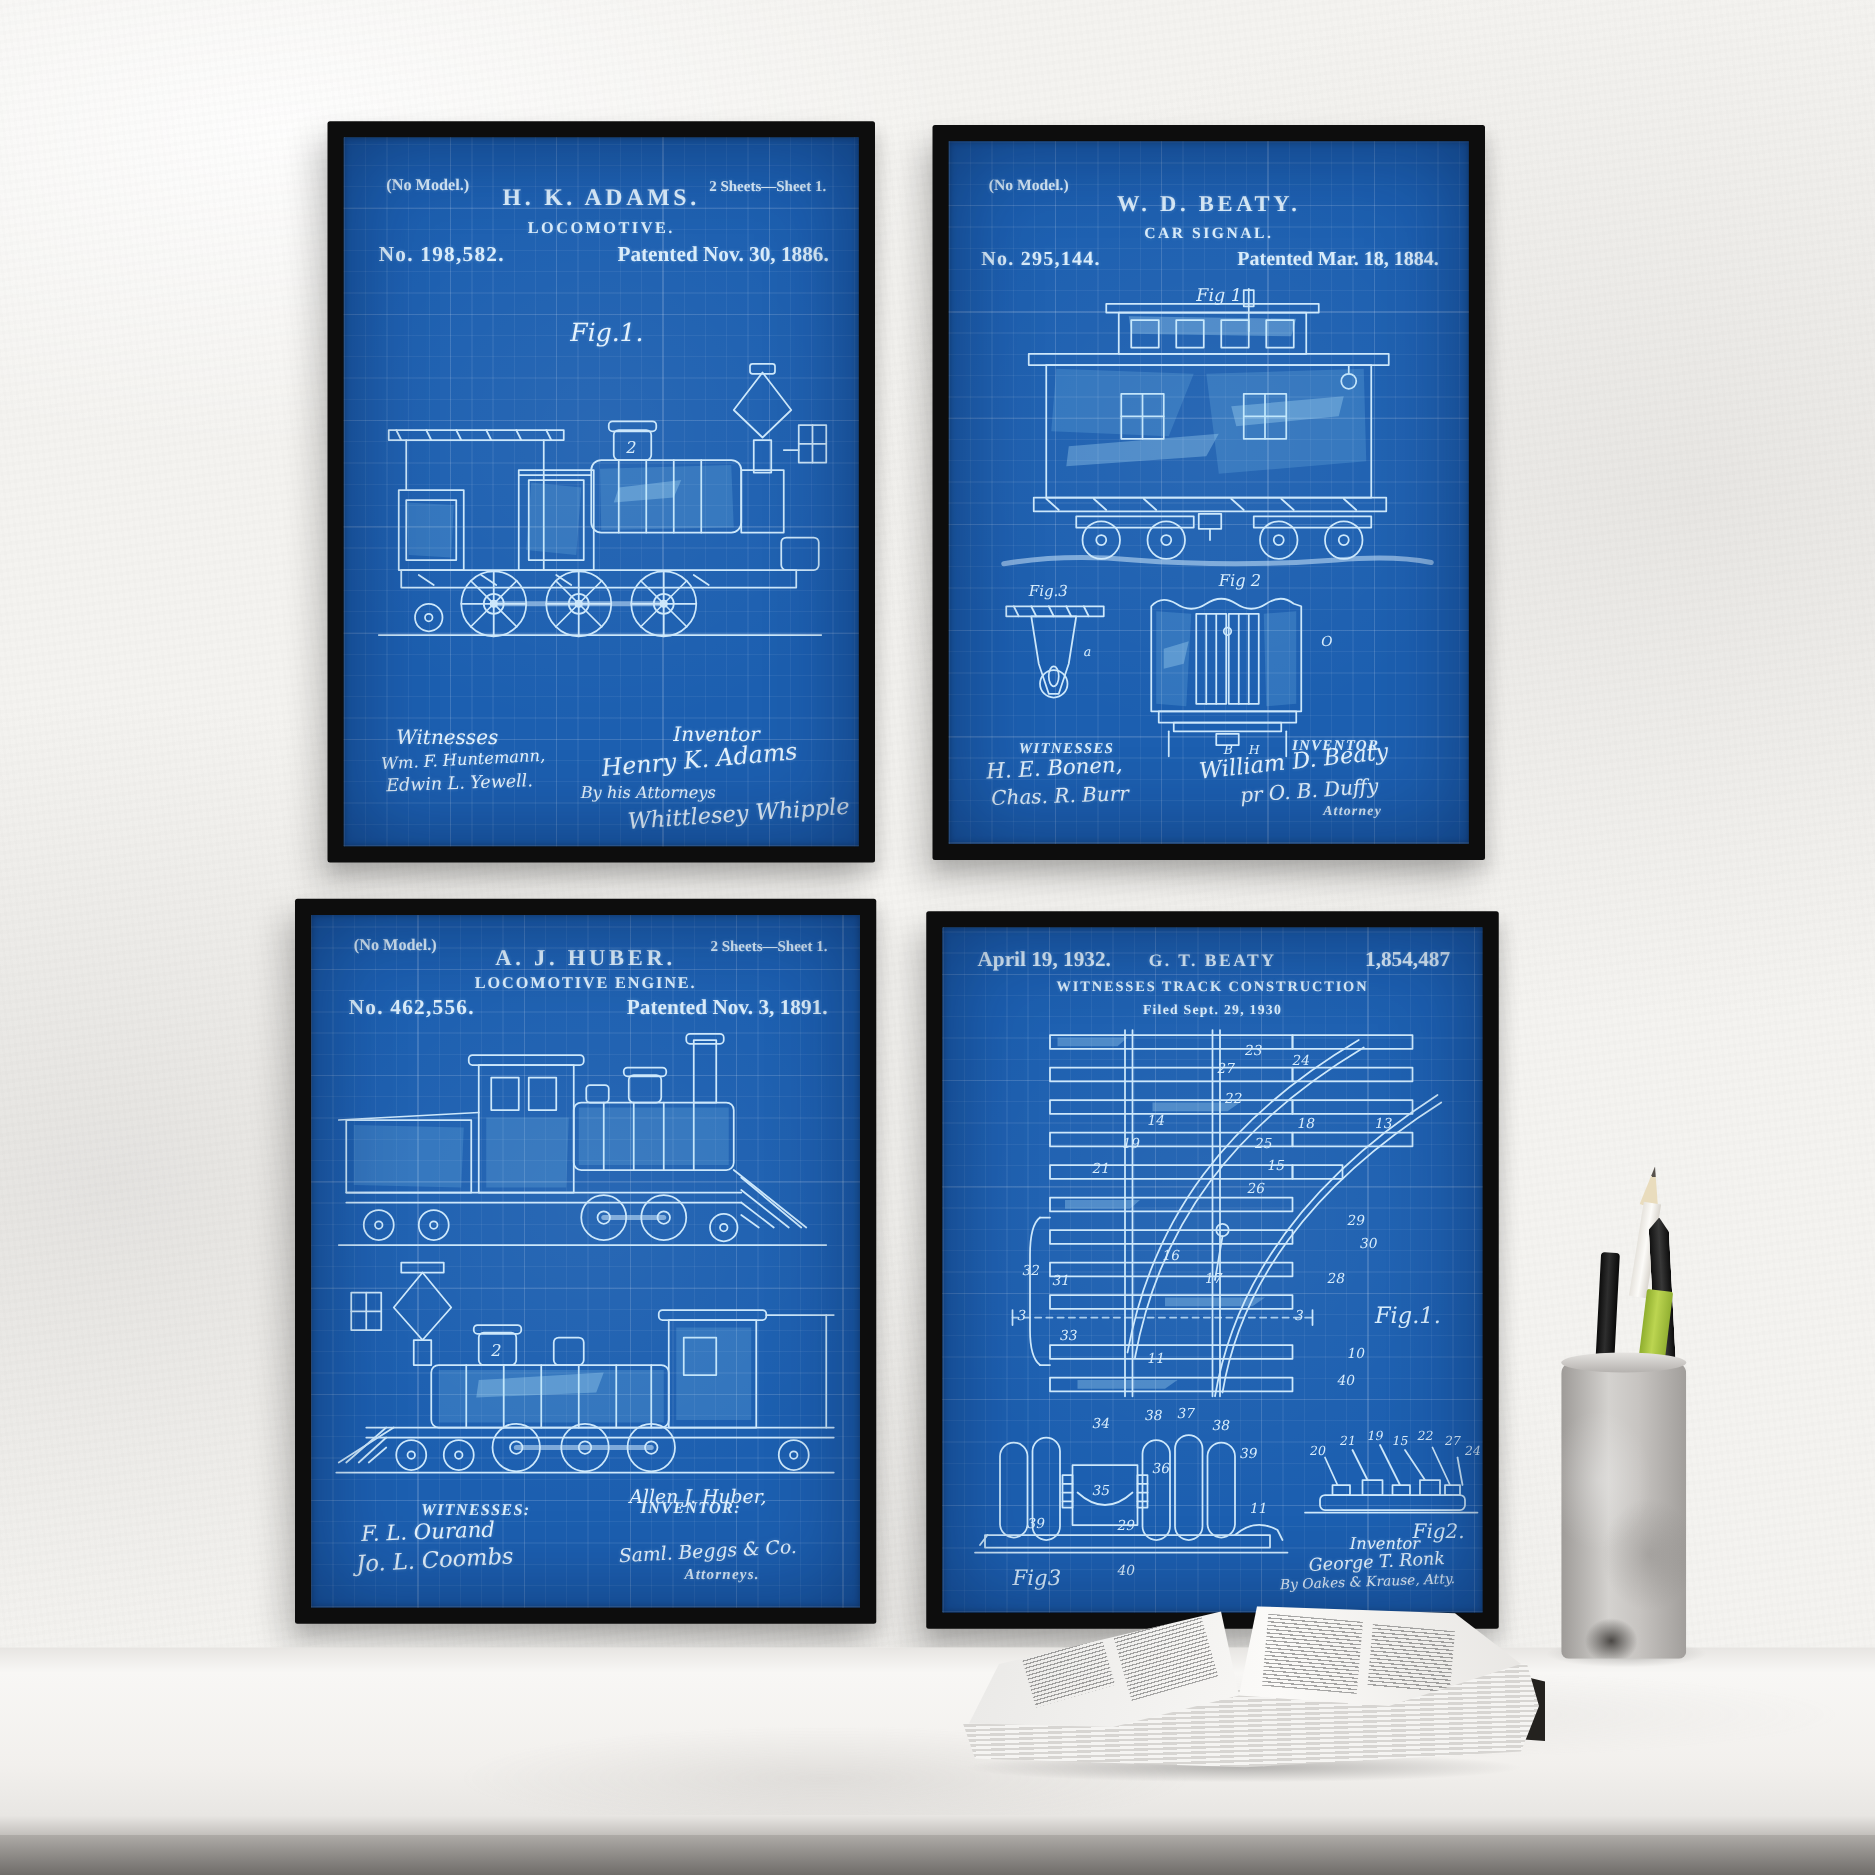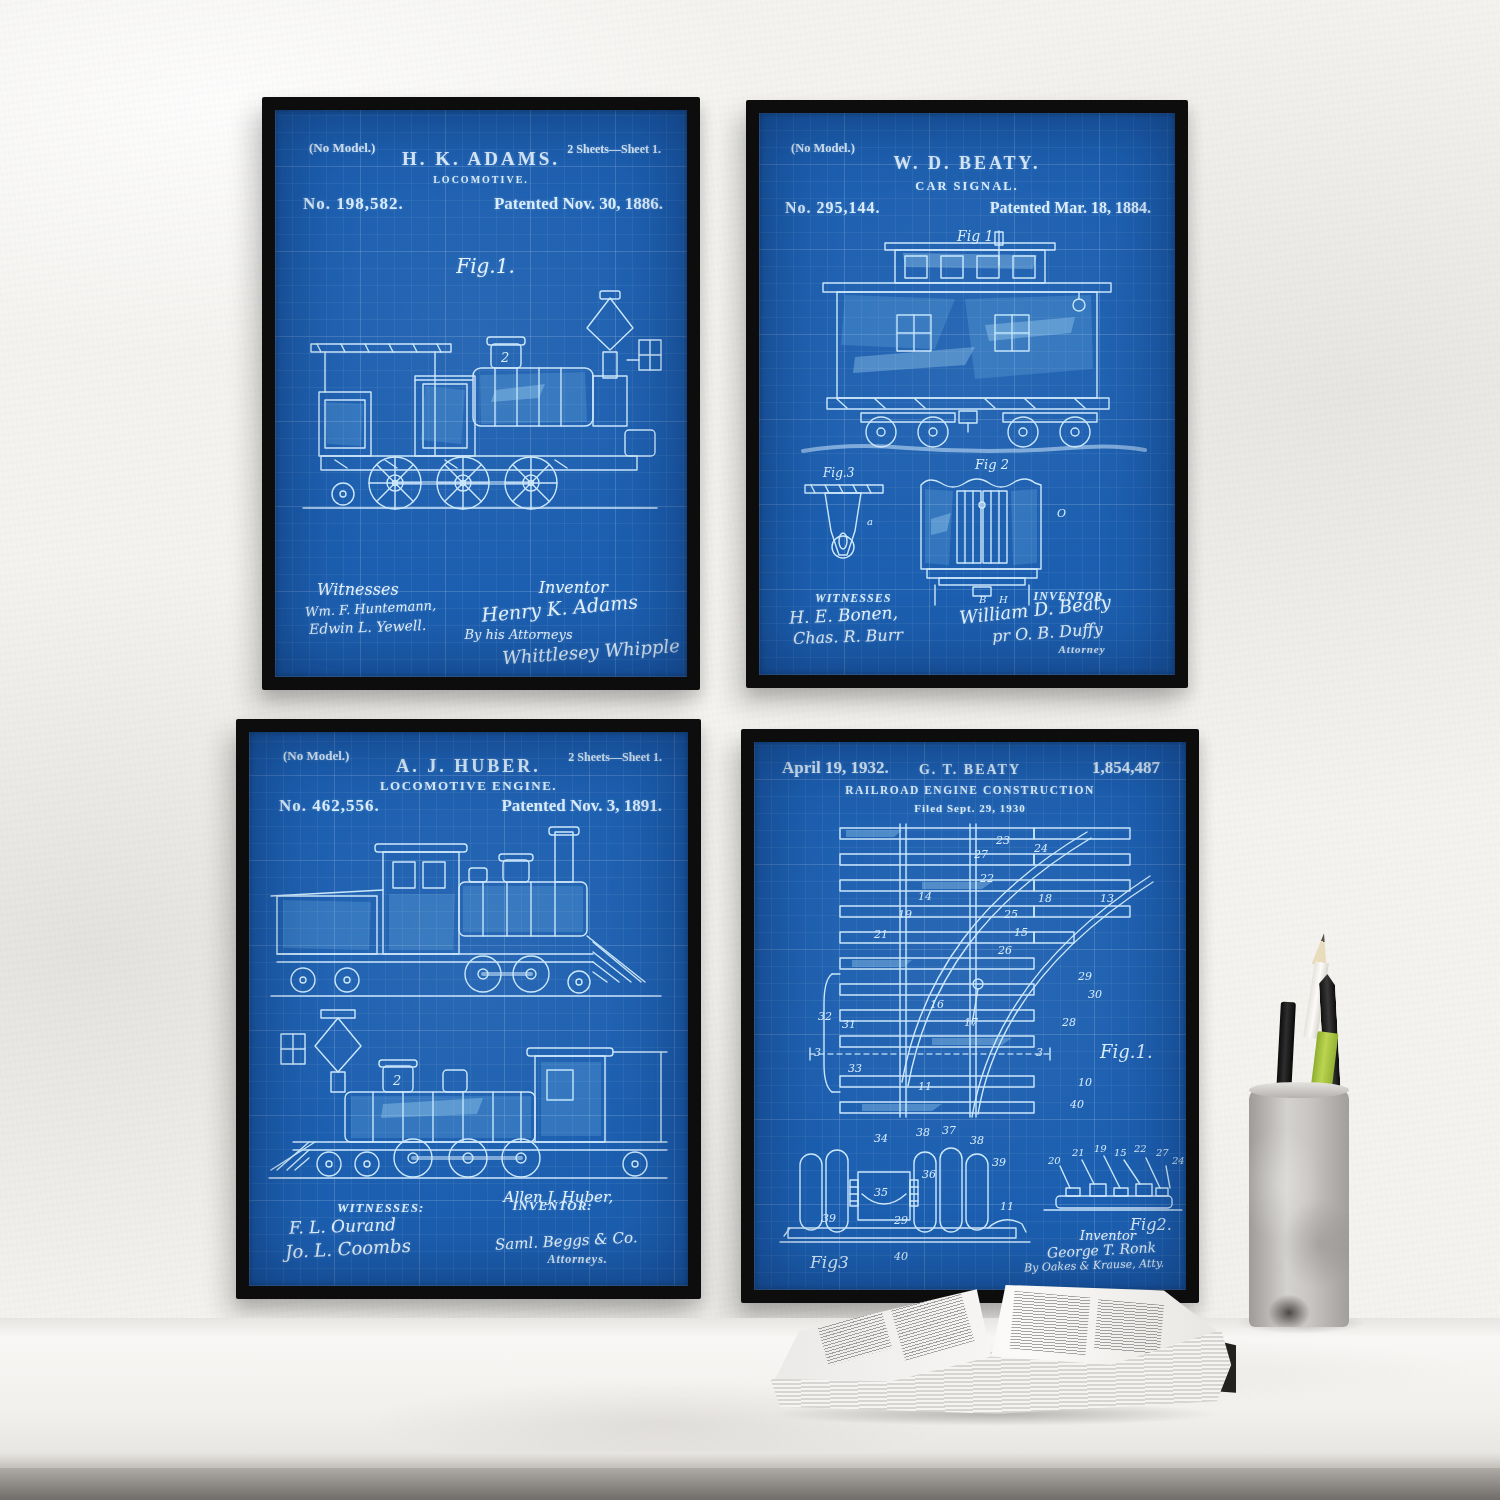--- a/index.html
+++ b/index.html
@@ -99,21 +99,21 @@
 <body>
 
 <div id="scene">
   <div id="wall"></div>
 
   <div class="frame" style="left:262px;top:97px;width:438px;height:593px;">
     <div class="poster">
       <div class="t b" style="left:34px;top:30px;font-size:13px;">(No Model.)</div>
       <div class="t b ctr" style="top:38px;font-size:19px;letter-spacing:3px;">H. K. ADAMS.</div>
       <div class="t b" style="right:26px;top:32px;font-size:12px;">2 Sheets—Sheet 1.</div>
-      <div class="t b ctr" style="top:64px;font-size:10px;letter-spacing:2px;">LOCOMOTIVE.</div>
+      <div class="t b ctr" style="top:64px;font-size:13px;letter-spacing:2px;">LOCOMOTIVE.</div>
       <div class="t b" style="left:28px;top:84px;font-size:17px;letter-spacing:1px;">No. 198,582.</div>
       <div class="t b" style="right:24px;top:84px;font-size:17px;">Patented Nov. 30, 1886.</div>
       <div class="t scr" style="left:44%;top:144px;font-size:20px;">Fig.1.</div>
 
       <svg class="bp" style="left:20px;top:170px;" width="370" height="245" viewBox="0 0 370 245">
         <g class="ln">
           <defs>
             <g id="wA">
                 <circle r="26"></circle>
                 <circle r="8"></circle>
@@ -399,21 +399,21 @@
       <div class="t scr" style="left:56%;top:500px;font-size:15px;transform:rotate(-3deg);">Saml. Beggs &amp; Co.</div>
       <div class="t caps-i" style="left:68%;top:520px;font-size:12px;text-align:right;">Attorneys.</div>
     </div>
   </div>
 
   <div class="frame" style="left:741px;top:729px;width:458px;height:574px;">
     <div class="poster">
       <div class="t b" style="left:28px;top:16px;font-size:17px;">April 19, 1932.</div>
       <div class="t b ctr" style="top:20px;font-size:14px;letter-spacing:2px;">G. T. BEATY</div>
       <div class="t b" style="right:26px;top:16px;font-size:17px;">1,854,487</div>
-      <div class="t b ctr" style="top:42px;font-size:11.5px;letter-spacing:1.5px;">RAILROAD ENGINE CONSTRUCTION</div>
+      <div class="t b ctr" style="top:42px;font-size:11.5px;letter-spacing:1.5px;">WITNESSES TRACK CONSTRUCTION</div>
       <div class="t b ctr" style="top:60px;font-size:11px;letter-spacing:1px;">Filed Sept. 29, 1930</div>
 
       <svg class="bp" style="left:28px;top:82px;" width="390" height="295" viewBox="0 0 390 295">
         <g class="ln">
 
           <rect x="58" y="4" width="194" height="11"></rect>
             <rect x="252" y="4" width="96" height="11"></rect>
           <rect x="58" y="30" width="194" height="11"></rect>
             <rect x="252" y="30" width="96" height="11"></rect>
           <rect x="58" y="56" width="194" height="11"></rect>

